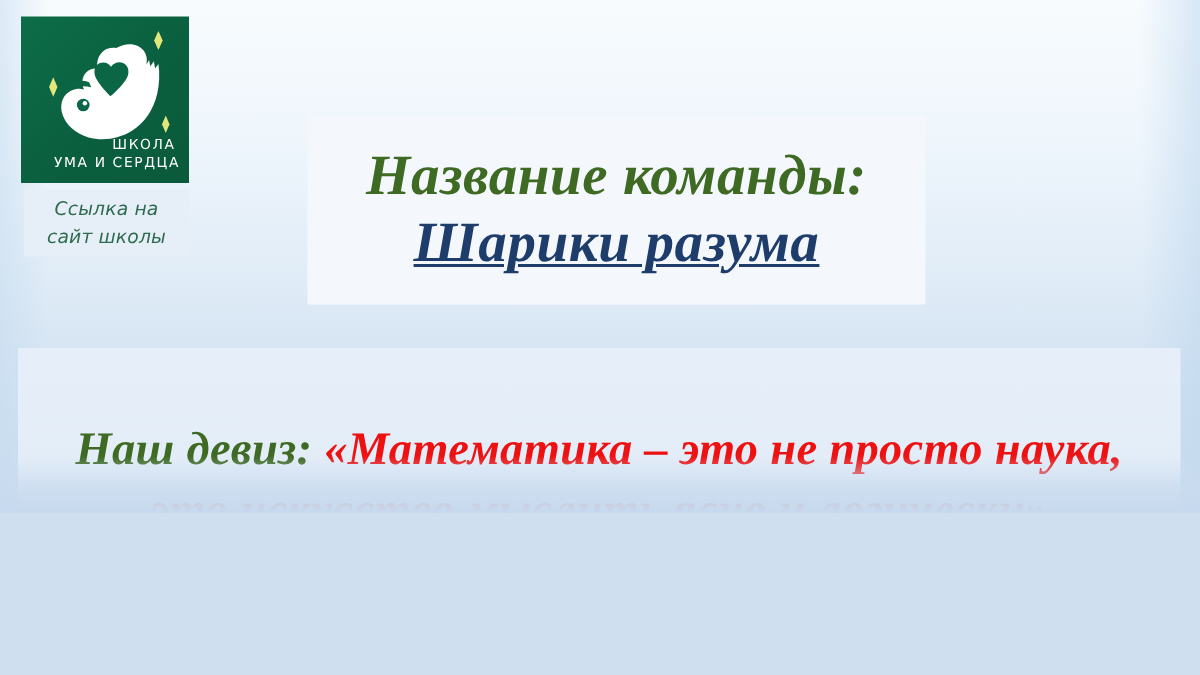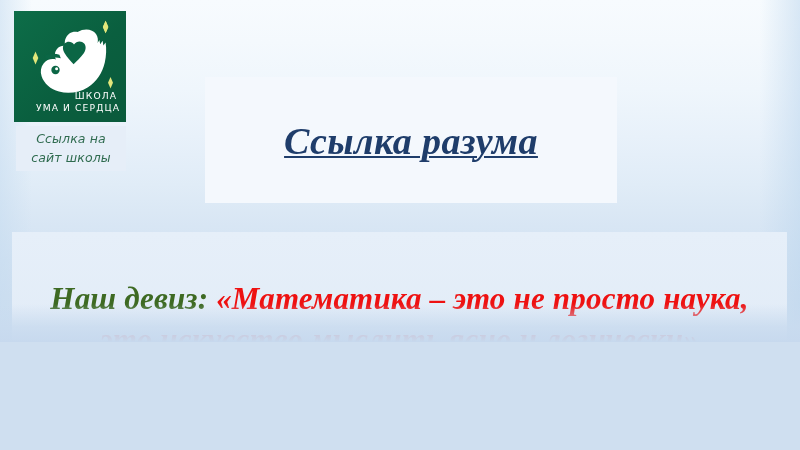--- a/index.html
+++ b/index.html
@@ -215,21 +215,22 @@
       </svg>
     </div>
 
     <div id="link-box">
       <div id="link-text">Ссылка на
 сайт школы</div>
     </div>
   </div>
 
   <div id="title-panel">
-    <div class="title-line" id="title-line-2">Ссылка разума</div>
+    <div class="title-line" id="title-line-1">Название команды:</div>
+    <div class="title-line" id="title-line-2">Шарики разума</div>
   </div>
 
   <div id="motto-panel">
     <div id="motto-text">
       <span id="motto-lead">Наш девиз: </span>
       <span id="motto-quote">«Математика – это не просто наука, это искусство мыслить ясно и логически»</span>
     </div>
   </div>
 
   <div id="bottom-wash"></div>

